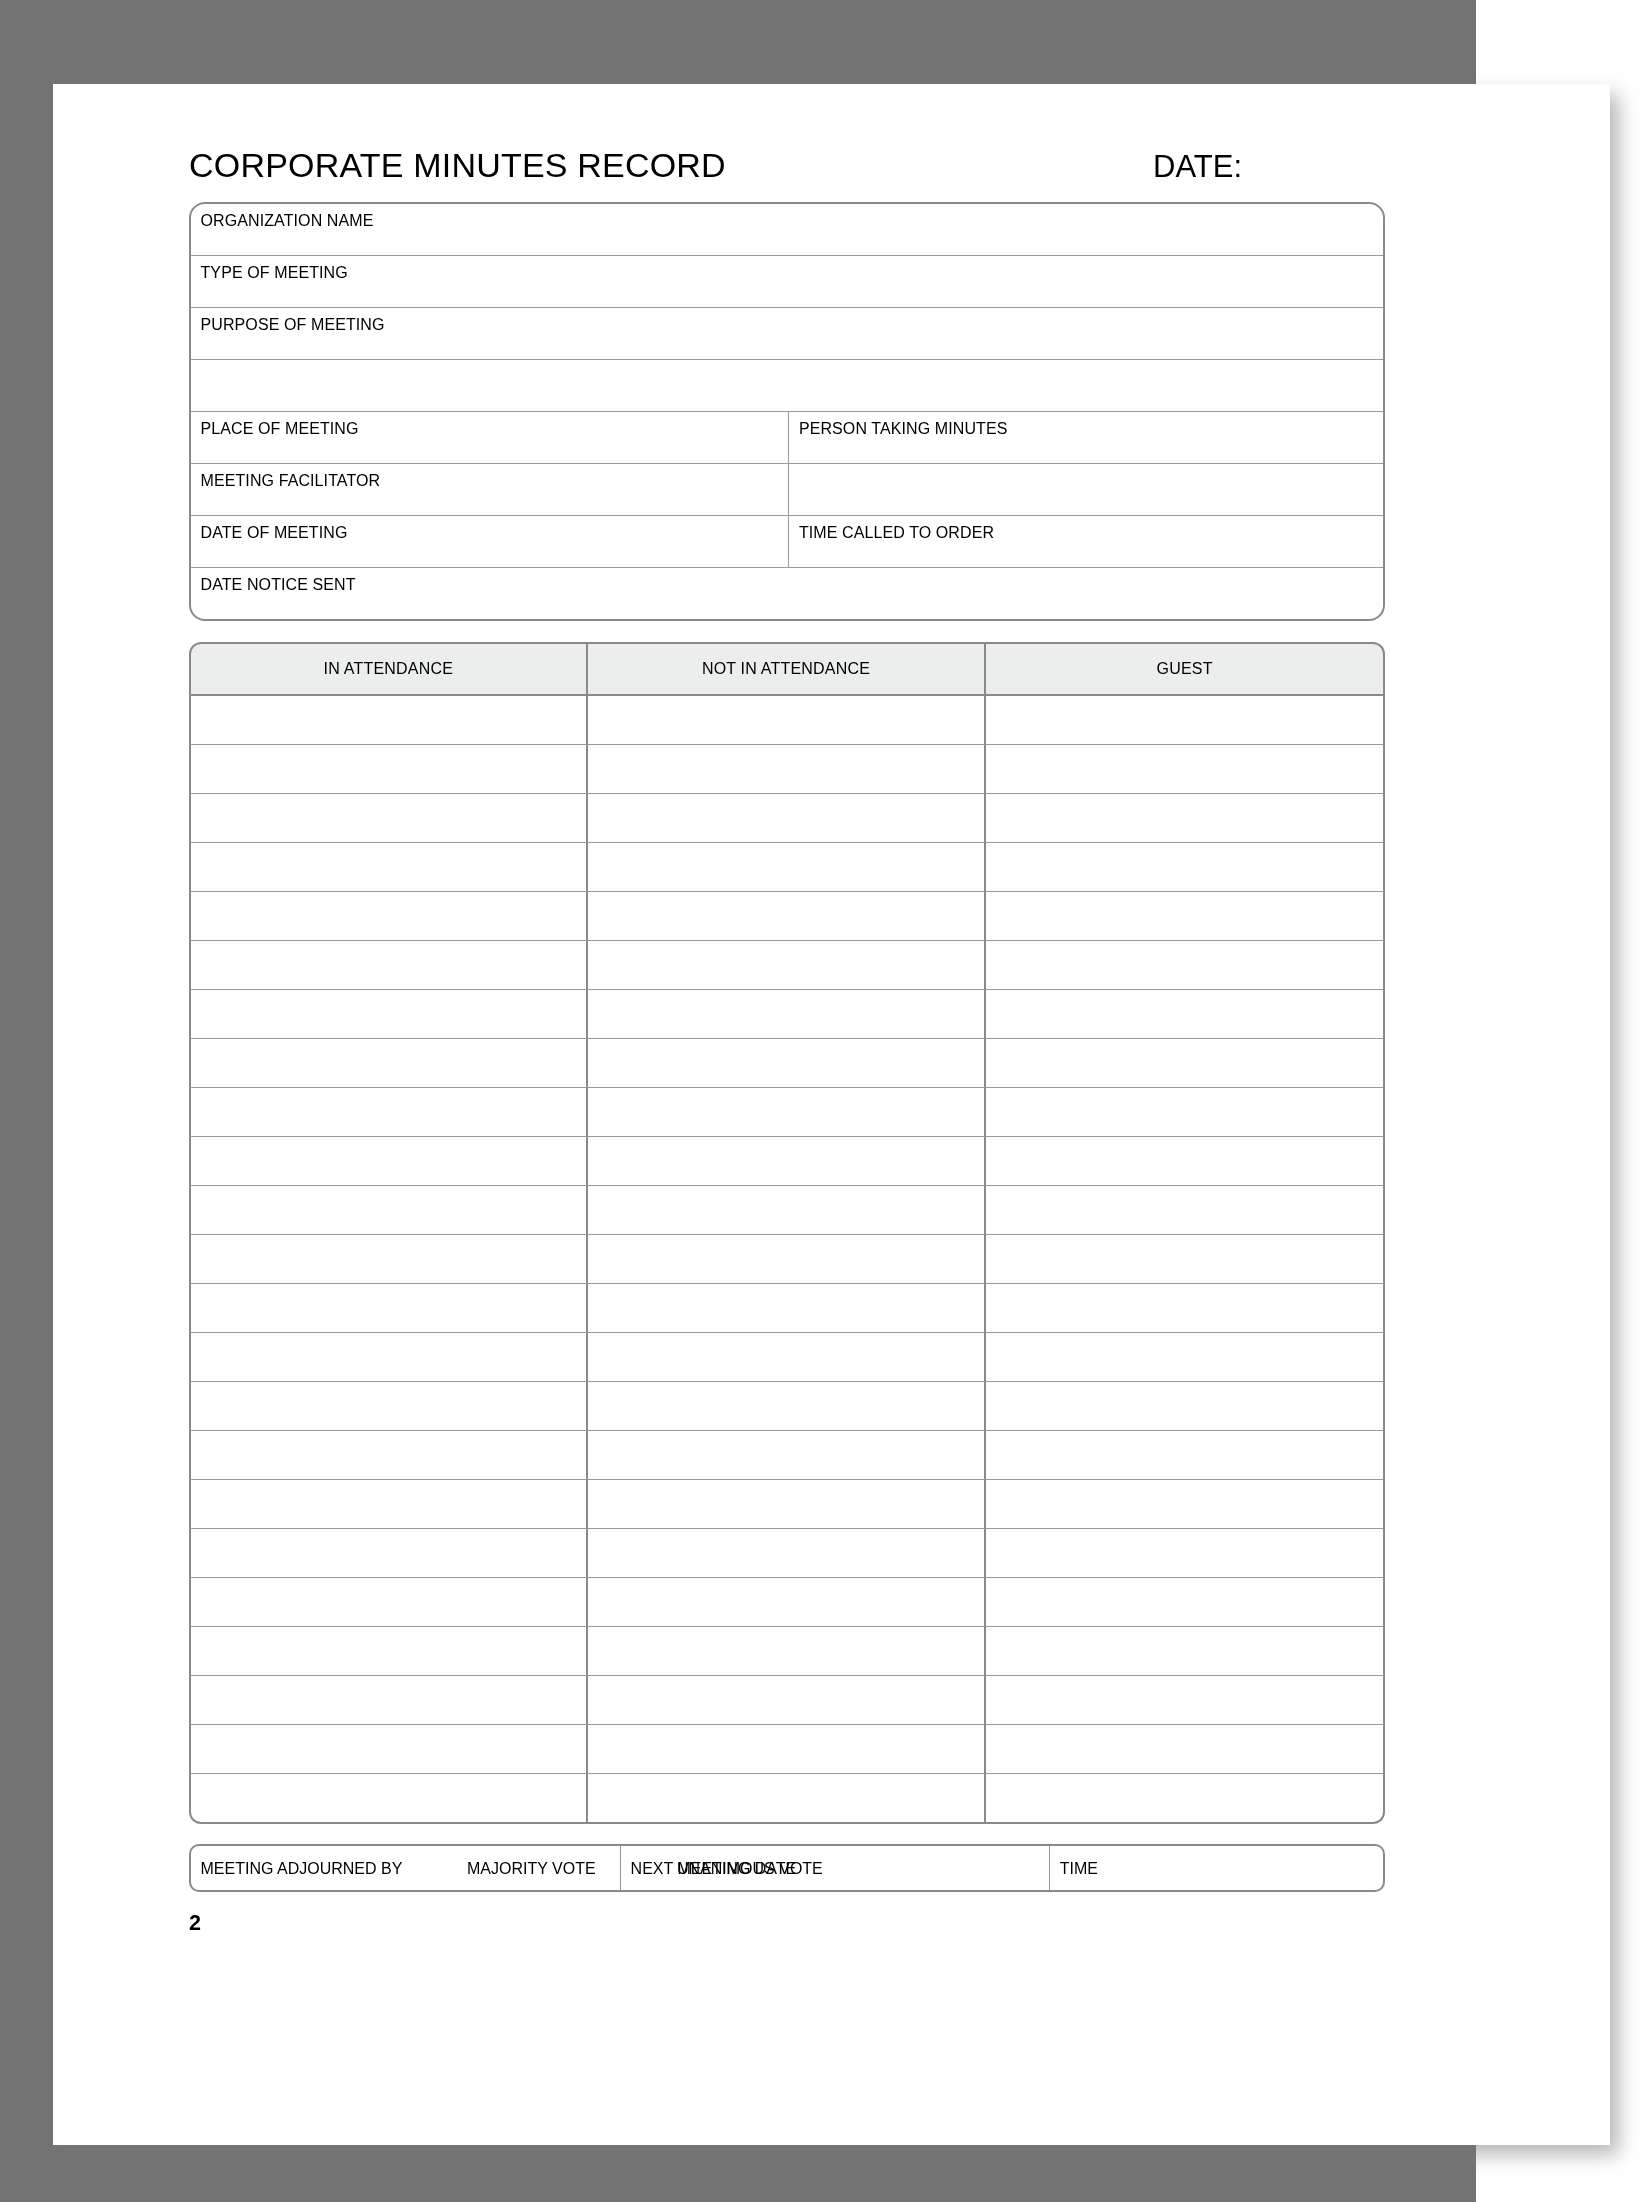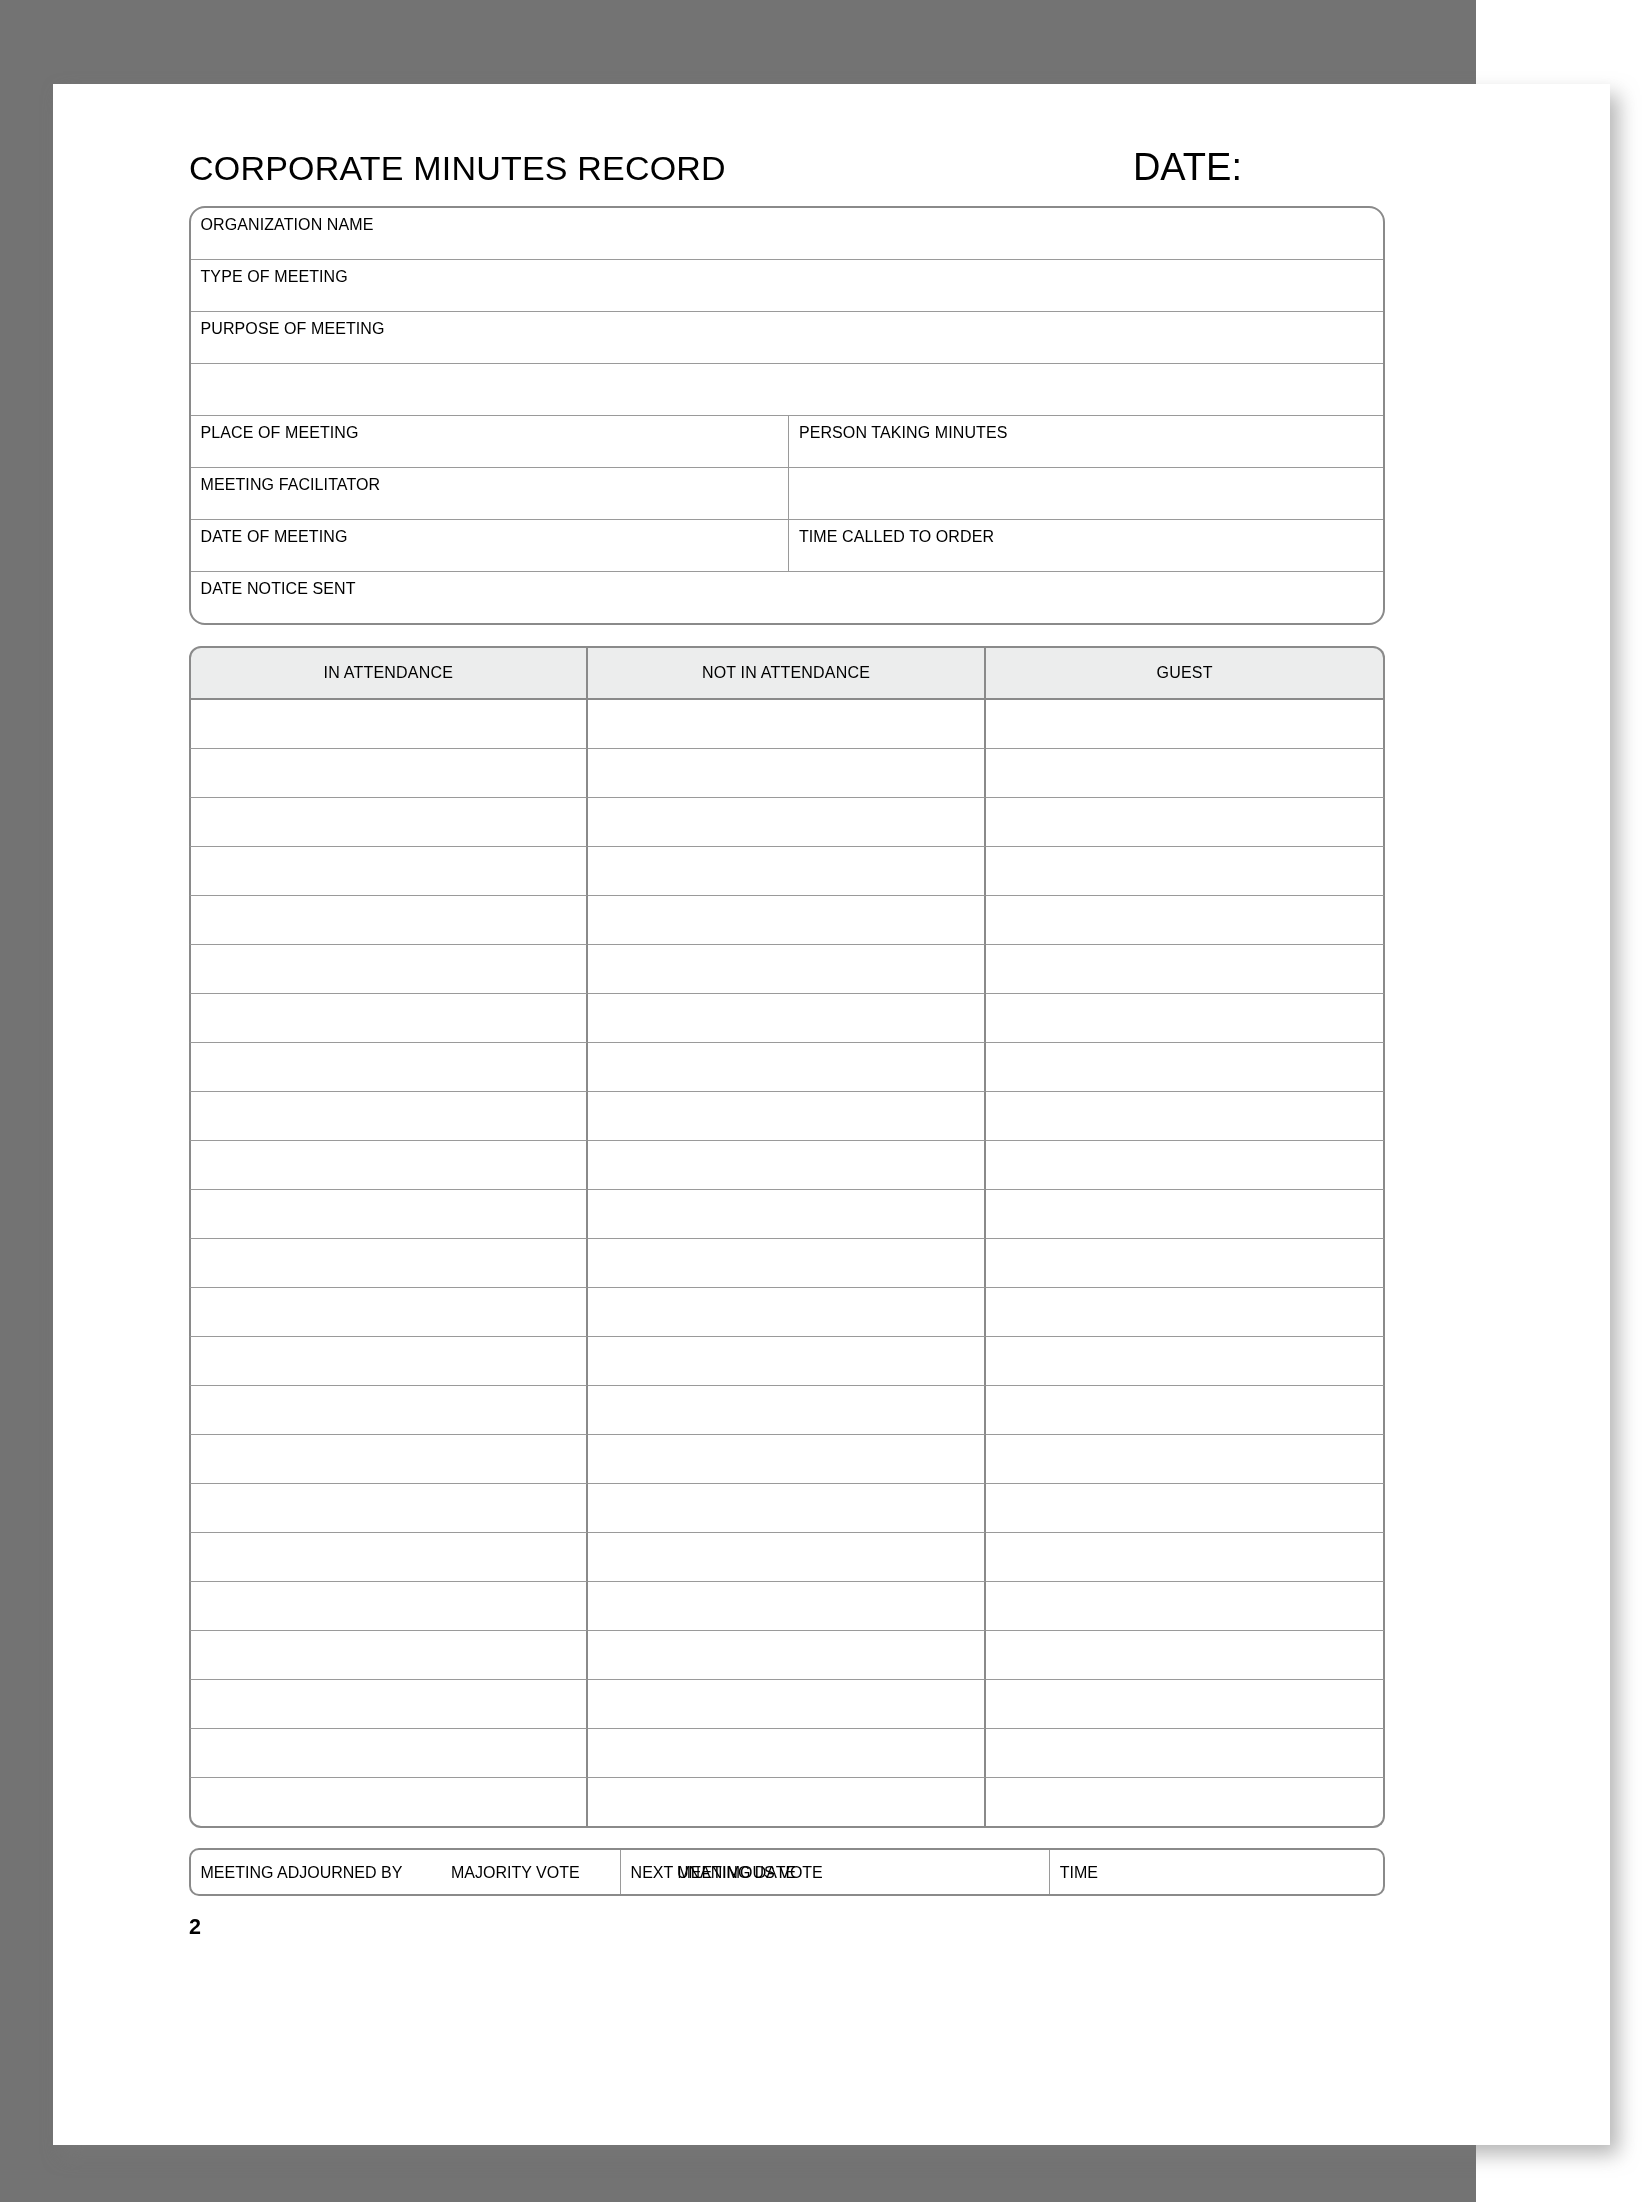--- a/index.html
+++ b/index.html
@@ -51,21 +51,21 @@
     padding-right: 17px;
   }
   .doc-title {
     font-size: 34px;
     letter-spacing: 0.2px;
     color: #000;
     font-weight: 400;
     white-space: nowrap;
   }
   .date-label {
-    font-size: 38px;
+    font-size: 31px;
     color: #000;
     font-weight: 400;
     margin-right: 194px;
     white-space: nowrap;
   }
 
   
   .rounded-box {
     border: 2.6px solid #8a8a8a;
     border-radius: 16px;
@@ -175,21 +175,21 @@
     position: relative;
     white-space: nowrap;
   }
   .fc-adjourned { flex: 0 0 36%; }
   .fc-next { flex: 0 0 36%; border-left: 1.7px solid #9a9a9a; }
   .fc-time { flex: 1; border-left: 1.7px solid #9a9a9a; }
   .inline-label {
     position: absolute;
     top: 13.8px;
   }
-  .il-majority { left: 260px; }
+  .il-majority { left: 276px; }
   .il-unanimous { left: 486px; }
 
   .page-number {
     margin-top: 19px;
     margin-left: 52px;
     font-size: 21.5px;
     font-weight: bold;
     color: #000;
   }
 </style>

